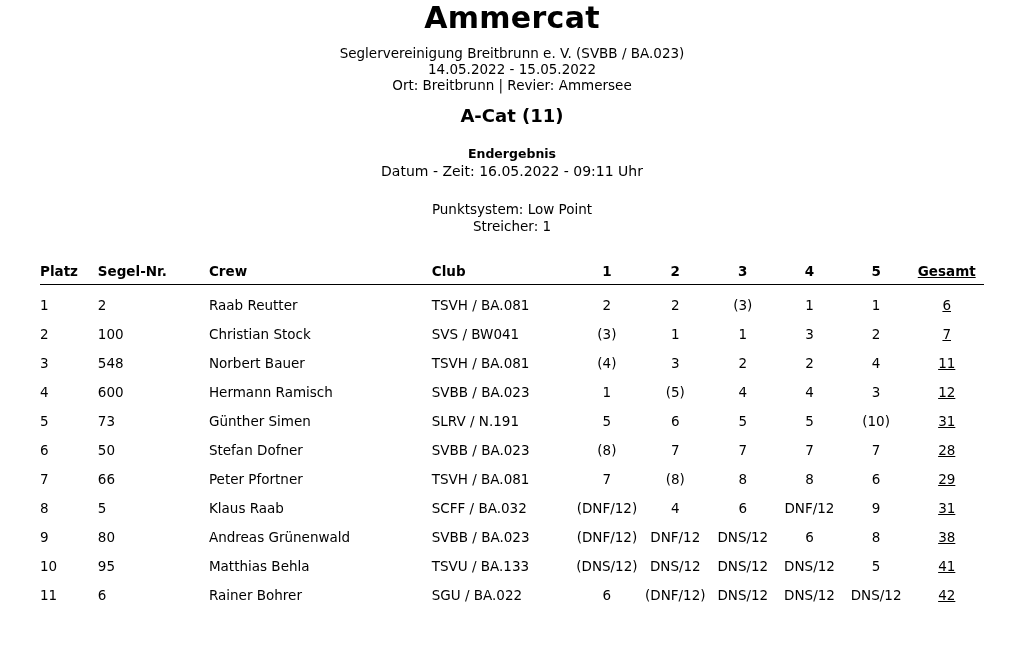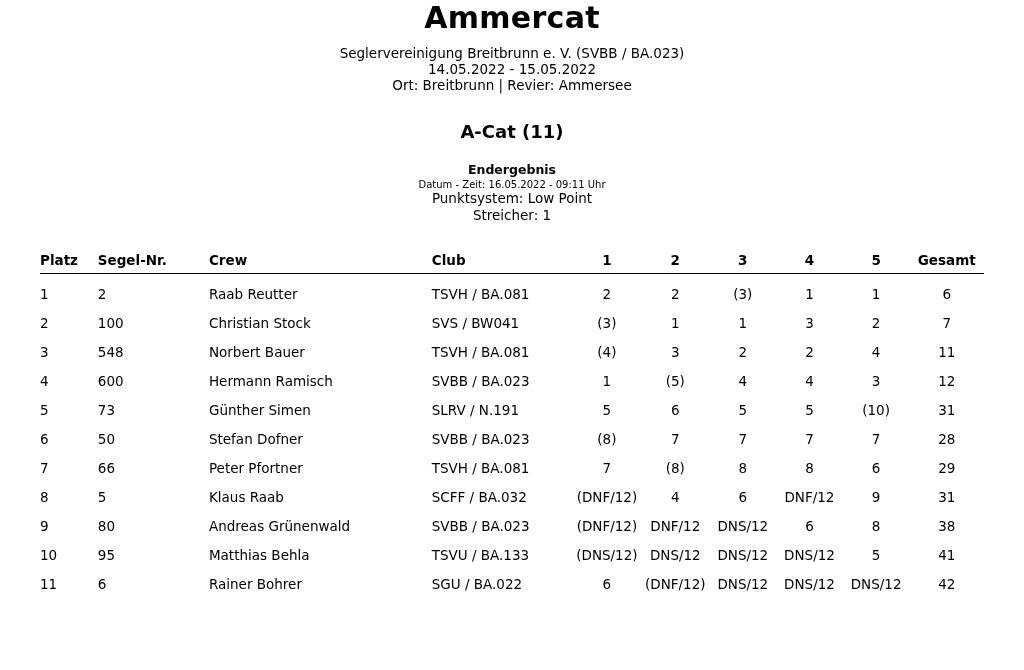--- a/index.html
+++ b/index.html
@@ -40,36 +40,37 @@
   }
   .place-line {
     text-align: center;
     font-size: 13.5px;
     line-height: 16px;
   }
   .class-title {
     text-align: center;
     font-size: 18px;
     font-weight: bold;
-    margin-top: 28px;
+    margin-top: 12px;
   }
   .result-type {
     text-align: center;
     font-size: 12.5px;
     font-weight: bold;
     margin-top: 20px;
   }
   .datetime-line {
     text-align: center;
-    font-size: 10px;
+    font-size: 14px;
     margin-top: 2px;
   }
   .scoring-line {
     text-align: center;
     font-size: 13.5px;
+    margin-top: 22px;
     line-height: 17px;
   }
   .discard-line {
     text-align: center;
     font-size: 13.5px;
     line-height: 17px;
   }
 
   table.results {
     width: 100%;
@@ -89,21 +90,21 @@
     white-space: nowrap;
   }
   table.results tbody tr:first-child td {
     padding-top: 12px;
   }
   .col-platz { text-align: left; width: 62px; padding-left: 2px; }
   .col-segel { text-align: left; width: 120px; }
   .col-crew  { text-align: left; width: 240px; }
   .col-club  { text-align: left; width: 150px; }
   .col-race  { text-align: center; width: 70px; }
-  .col-total { text-align: center; width: 78px; }
+  .col-total { text-align: center; width: 78px; text-decoration: underline; }
 
   thead th.col-platz { text-align: left; }
   thead th.col-segel { text-align: left; }
   thead th.col-crew  { text-align: left; }
   thead th.col-club  { text-align: left; }
   thead th.col-race  { text-align: center; }
   thead th.col-total { text-align: center; }
 </style>
 </head>
 <body>

